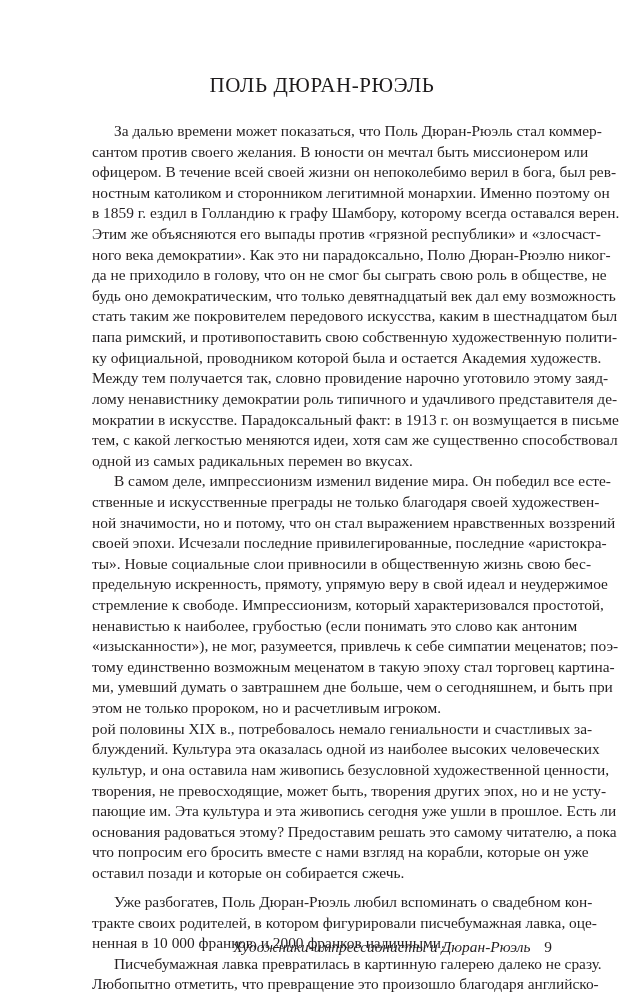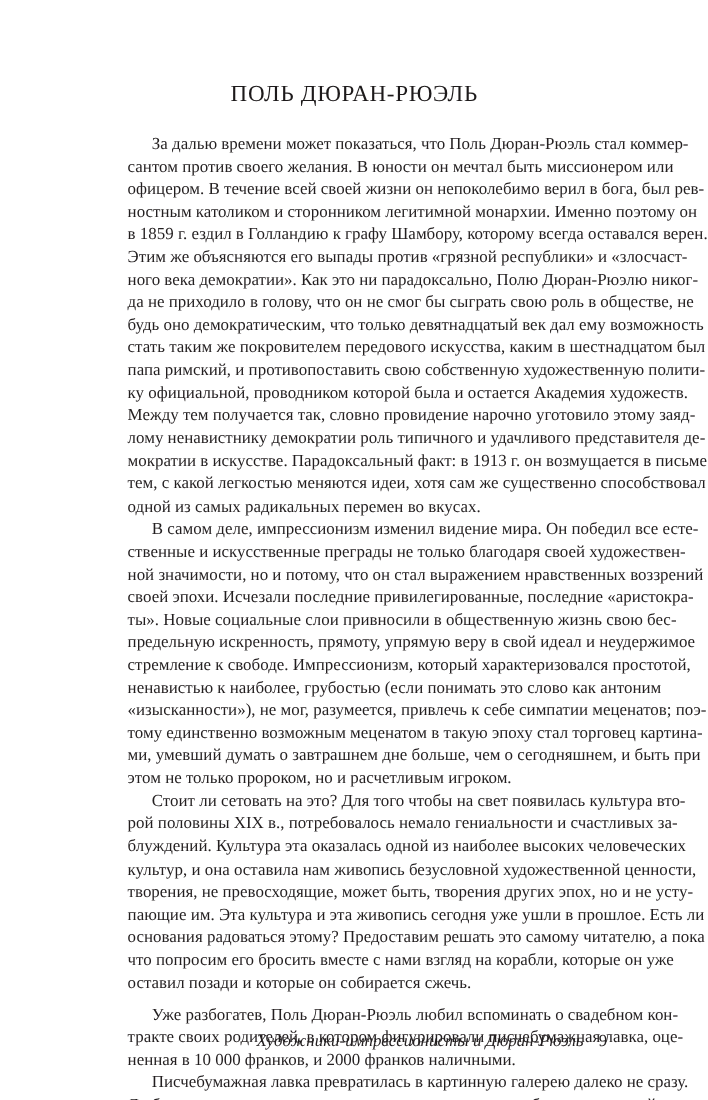--- a/index.html
+++ b/index.html
@@ -47,21 +47,20 @@
     .line {
       display: block;
       width: 460px;
       height: 20.62px;
       line-height: 20.62px;
       font-size: 15.4px;
       white-space: nowrap;
       text-align: justify;
       text-align-last: justify;
       overflow: visible;
-      margin-left: 24px;
     }
     .line.last {
       text-align-last: left;
     }
     .line.indent {
       text-indent: 22px;
     }
     .gap {
       display: block;
       height: 8.5px;
@@ -120,21 +119,20 @@
         <span class="line">ты». Новые социальные слои привносили в общественную жизнь свою бес-</span>
         <span class="line">предельную искренность, прямоту, упрямую веру в свой идеал и неудержимое</span>
         <span class="line">стремление к свободе. Импрессионизм, который характеризовался простотой,</span>
         <span class="line">ненавистью к наиболее, грубостью (если понимать это слово как антоним</span>
         <span class="line">«изысканности»), не мог, разумеется, привлечь к себе симпатии меценатов; поэ-</span>
         <span class="line">тому единственно возможным меценатом в такую эпоху стал торговец картина-</span>
         <span class="line">ми, умевший думать о завтрашнем дне больше, чем о сегодняшнем, и быть при</span>
         <span class="line last">этом не только пророком, но и расчетливым игроком.</span>
       </div>
       <div class="paragraph">
-        <span class="line indent">Стоит ли сетовать на это? Для того чтобы на свет появилась культура вто-</span>
         <span class="line">рой половины XIX в., потребовалось немало гениальности и счастливых за-</span>
         <span class="line">блуждений. Культура эта оказалась одной из наиболее высоких человеческих</span>
         <span class="line">культур, и она оставила нам живопись безусловной художественной ценности,</span>
         <span class="line">творения, не превосходящие, может быть, творения других эпох, но и не усту-</span>
         <span class="line">пающие им. Эта культура и эта живопись сегодня уже ушли в прошлое. Есть ли</span>
         <span class="line">основания радоваться этому? Предоставим решать это самому читателю, а пока</span>
         <span class="line">что попросим его бросить вместе с нами взгляд на корабли, которые он уже</span>
         <span class="line last">оставил позади и которые он собирается сжечь.</span>
       </div>
       <span class="gap"></span>

